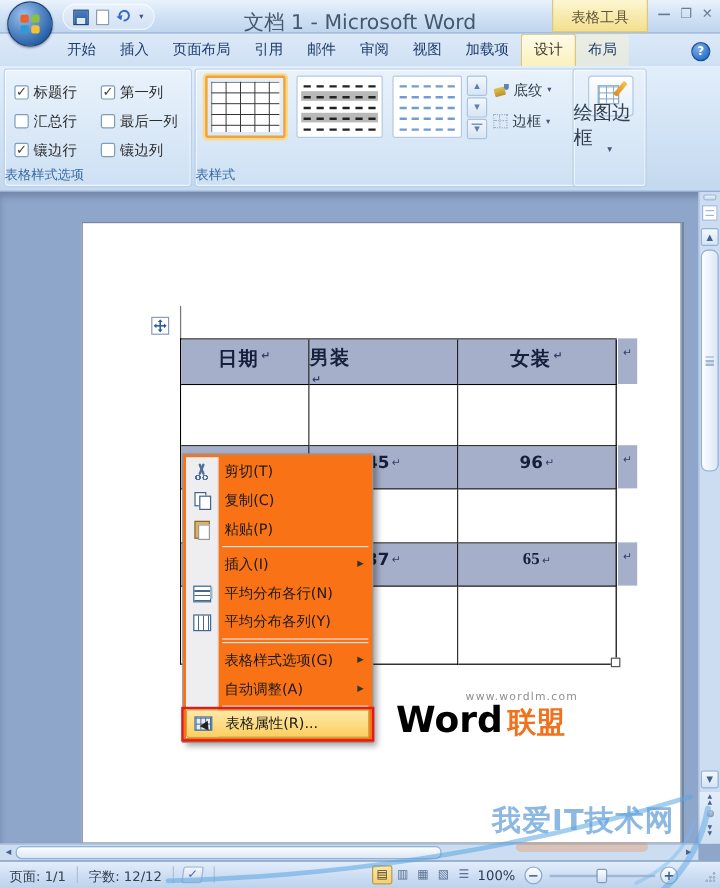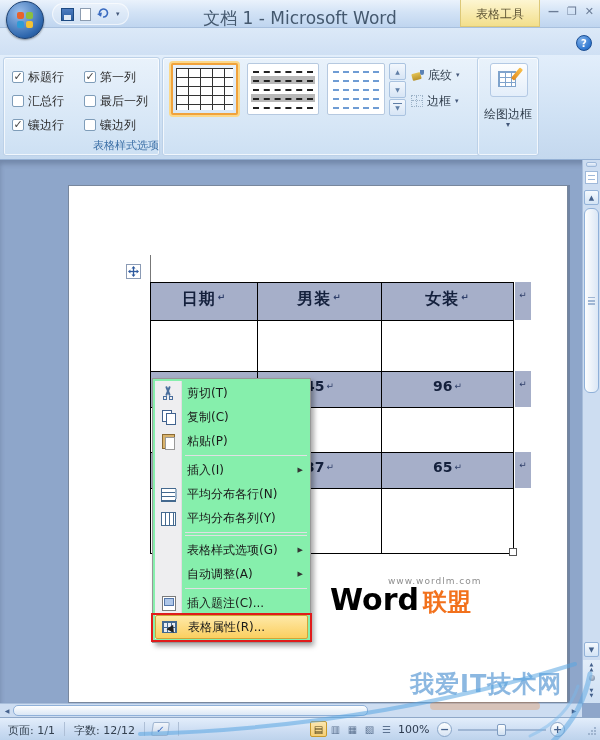--- a/index.html
+++ b/index.html
@@ -34,21 +34,21 @@
   .tab.active{background:linear-gradient(#fefbe8,#fbf1bd);border:1px solid #d9c87c;border-bottom:none;color:#3e3a26}
   .help-btn{position:absolute;right:8px;bottom:4px;width:16px;height:16px;border-radius:50%;
     background:radial-gradient(circle at 35% 30%,#7fb0e8,#2f77d0 70%,#1c4f94);color:#fff;font-size:10px;font-weight:bold;
     text-align:center;line-height:16px;border:1px solid #1c4f94}
 
   
   .ribbon{position:absolute;left:0;top:55px;width:600px;height:105px;
     background:linear-gradient(#e2eefb,#cfe1f4 60%,#c4d8ee);border-bottom:1px solid #94b0d4}
   .grp{position:absolute;top:2px;height:99px;border:1px solid #bcd1e8;border-radius:3px;
     background:linear-gradient(#e9f2fb,#d6e6f6 70%,#cde0f3);box-shadow:inset 0 0 0 1px rgba(255,255,255,.7)}
-  .grp-label{position:absolute;left:0;right:0;bottom:2px;text-align:right;font-size:11px;color:#3a6ea5}
+  .grp-label{position:absolute;left:0;right:0;bottom:2px;text-align:left;font-size:11px;color:#3a6ea5}
   #grp-style-opts{left:3px;width:157px}
   .cb-grid{position:absolute;left:8px;top:7px;display:grid;grid-template-columns:72px 84px;grid-auto-rows:24px;align-items:center}
   .cb{display:flex;align-items:center;gap:4px;color:#2c2c2c;font-size:12px;white-space:nowrap}
   .cb .box{width:12px;height:12px;background:#fff;border:1px solid #7f9db9;border-radius:2px;
     font-size:11px;line-height:10px;text-align:center;color:#444}
   #grp-table-styles{left:162px;width:363px}
   .thumb{position:absolute;top:5px;height:52px;background:#fff;border:1px solid #b6c9e0;border-radius:2px}
   .thumb.sel{border:2px solid #f0a23c;box-shadow:0 0 0 2px #fbd88a;background:#fff}
   #th1{left:8px;width:67px;background:
       linear-gradient(to right,#333 1px,transparent 1px) 3px 3px/12px calc(100% - 6px) repeat-x,
@@ -76,21 +76,21 @@
   .ic-bordergrid::after{content:"";position:absolute;top:4px;left:0;right:0;border-top:1px dotted #9db3c8}
   .ddm{font-size:7px;color:#44587a}
   #grp-draw{left:477px;width:62px}
   .big-btn{position:absolute;left:12px;top:5px;width:38px;height:34px;background:linear-gradient(#fdfefe,#e3eefa);
     border:1px solid #b3c9e4;border-radius:3px}
   .ic-drawtbl{position:absolute;left:7px;top:7px;width:18px;height:16px;background:
       linear-gradient(to right,#7fa3cc 1px,transparent 1px) 0 0/6px 100%,
       linear-gradient(to bottom,#7fa3cc 1px,transparent 1px) 0 0/100% 5px,#fff;border:1px solid #7fa3cc}
   .ic-drawtbl::after{content:"";position:absolute;right:-4px;top:-5px;width:4px;height:14px;
     background:linear-gradient(#f9c04a,#e08a1f);transform:rotate(40deg);border-radius:1px}
-  .grp-draw-label{position:absolute;left:0;right:0;top:48px;text-align:center;font-size:12px;color:#33404f}
+  .grp-draw-label{position:absolute;left:0;right:0;top:26px;font-size:16px;color:#33404f}
   .grp-draw-dd{position:absolute;left:0;right:0;top:62px;text-align:center;font-size:8px;color:#44587a}
 
   
   .docarea{position:absolute;left:0;top:160px;width:600px;height:543px;background:#8ea6ca;
     box-shadow:inset 0 4px 5px rgba(30,45,70,.25)}
   .page{position:absolute;left:68px;top:25px;width:500px;height:518px;background:#fff;
     border:1px solid #78879d;box-shadow:2px 0 0 rgba(60,72,95,.35)}
   .caret-line{position:absolute;left:150px;top:95px;width:1px;height:28px;background:#777}
   .move-handle{position:absolute;left:126px;top:104px;width:15px;height:15px;background:#fff;
     border:1px solid #8b9bb5;display:flex;align-items:center;justify-content:center}
@@ -126,21 +126,21 @@
   .vs-thumb{position:absolute;left:1px;top:48px;width:15px;height:185px;border-radius:6px;
     background:linear-gradient(90deg,#fdfefe,#dbe7f5);border:1px solid #8fb0d8}
   .vs-thumb::after{content:"";position:absolute;left:3px;right:3px;top:88px;height:1px;
     border-top:1px solid #9fb6d4;box-shadow:0 3px 0 #9fb6d4,0 6px 0 #9fb6d4}
   .vs-browse{position:absolute;left:0;top:500px;width:18px;height:43px;background:linear-gradient(#e2edf9,#cfe0f3)}
   .vs-bb{position:absolute;left:3px;width:11px;height:11px;font-size:5px;line-height:5px;color:#44618c;text-align:center}
   .bb1{top:2px}.bb2{top:15px}.bb3{top:28px}
   .bb2 i{display:inline-block;width:6px;height:6px;border-radius:50%;background:radial-gradient(circle at 35% 30%,#cfd8e4,#6c819d)}
 
   
-  .cmenu{position:absolute;left:152px;top:378px;width:159px;z-index:60;background:#86efac;
+  .cmenu{position:absolute;left:152px;top:378px;width:159px;z-index:60;background:#f97316;
     border:1px solid #979797;box-shadow:3px 3px 5px rgba(0,0,0,.35);padding:2px 2px 3px}
   .cmenu::before{content:"";position:absolute;left:2px;top:2px;bottom:3px;width:26px;background:#eeeef0;border-right:1px solid #dfdfe2}
   .mnu-item{position:relative;height:24px;display:flex;align-items:center;cursor:default}
   .mnu-item .label{margin-left:10px;font-size:12px;color:#1a1a1a;white-space:nowrap}
   .mnu-item .sub{position:absolute;right:5px;font-size:7px;color:#333}
   .mnu-item.hl{background:linear-gradient(#fee9a8,#fbcf60);border:1px solid #d1a437;border-radius:2px}
   .mnu-item.hl::after{content:"";position:absolute;left:-5px;right:-5px;top:-3px;bottom:-4px;
     border:2px solid #e01b1b;pointer-events:none}
   .mnu-sep{height:1px;background:#e0e0e3;margin:2px 1px 2px 30px}
   .mi{position:relative;width:18px;height:16px;margin-left:4px;flex:none;z-index:2}
@@ -246,20 +246,32 @@
     <div class="title-text">文档 1 - Microsoft Word</div>
     <div class="ctx-tool">表格工具</div>
     <div class="win-ctrl">
       <span>—</span>
       <span>❐</span>
       <span>✕</span>
     </div>
   </div>
 
   <div class="tabrow">
+    <div class="tabs">
+        <div class="tab">开始</div>
+        <div class="tab">插入</div>
+        <div class="tab">页面布局</div>
+        <div class="tab">引用</div>
+        <div class="tab">邮件</div>
+        <div class="tab">审阅</div>
+        <div class="tab">视图</div>
+        <div class="tab">加载项</div>
+        <div class="tab active">设计</div>
+        <div class="tab ctx">布局</div>
+      </div>
     <div class="help-btn">?</div>
   </div>
 
   <div class="ribbon">
     <div class="grp" id="grp-style-opts">
       <div class="cb-grid">
           <label class="cb">
             <span class="box">✓</span>
             <span>标题行</span>
           </label>
@@ -347,21 +359,21 @@
       </g>
         </svg>
     </div>
 
     <div id="doc-table">
         <div class="trow sel hdr" style="height: 38px;">
           <div class="tcell" style="width: 107px;">
             <span>日期</span>
             <span class="mark">↵</span>
           </div>
-          <div class="tcell" style="width: 124px;">
+          <div class="tcell" style="width: 124px; flex-direction: column;">
             <span>男装</span>
             <span class="mark">↵</span>
           </div>
           <div class="tcell" style="width: 132px;">
             <span>女装</span>
             <span class="mark">↵</span>
           </div>
         </div>
         <div class="trow" style="height: 51px;">
           <div class="tcell" style="width: 107px;"></div>
@@ -383,21 +395,21 @@
           <div class="tcell" style="width: 107px;"></div>
           <div class="tcell" style="width: 124px;"></div>
           <div class="tcell" style="width: 132px;"></div>
         </div>
         <div class="trow sel" style="height: 36px;">
           <div class="tcell" style="width: 107px;"></div>
           <div class="tcell" style="width: 124px;">
             <span class="num">37</span>
             <span class="mark">↵</span>
           </div>
-          <div class="tcell" style="width: 132px;">
+          <div class="tcell" style="width: 132px; font-family: Liberation Serif, serif;">
             <span class="num">65</span>
             <span class="mark">↵</span>
           </div>
         </div>
         <div class="trow" style="height: 65px;">
           <div class="tcell" style="width: 107px;"></div>
           <div class="tcell" style="width: 124px;"></div>
           <div class="tcell" style="width: 132px;"></div>
         </div>
       </div>
@@ -463,24 +475,20 @@
         <span class="mi"></span>
         <span class="label">表格样式选项(G)</span>
         <span class="sub">▶</span>
       </div>
       <div class="mnu-item">
         <span class="mi"></span>
         <span class="label">自动调整(A)</span>
         <span class="sub">▶</span>
       </div>
       <div class="mnu-sep"></div>
-      <div class="mnu-item">
-        <span class="mi caption-icon"></span>
-        <span class="label">插入题注(C)...</span>
-      </div>
       <div class="mnu-item hl">
         <span class="mi table-properties-icon"></span>
         <span class="label">表格属性(R)...</span>
       </div>
     </div>
 
   <div class="wm2">
     <svg width="480" height="90" viewBox="0 0 480 90">
       <path d="M20 78 Q 250 72 455 8" fill="none" stroke="rgba(90,165,225,0.55)" stroke-width="4" stroke-linecap="round"></path>
       <path d="M430 88 Q 462 60 470 18" fill="none" stroke="rgba(90,165,225,0.5)" stroke-width="5" stroke-linecap="round"></path>

